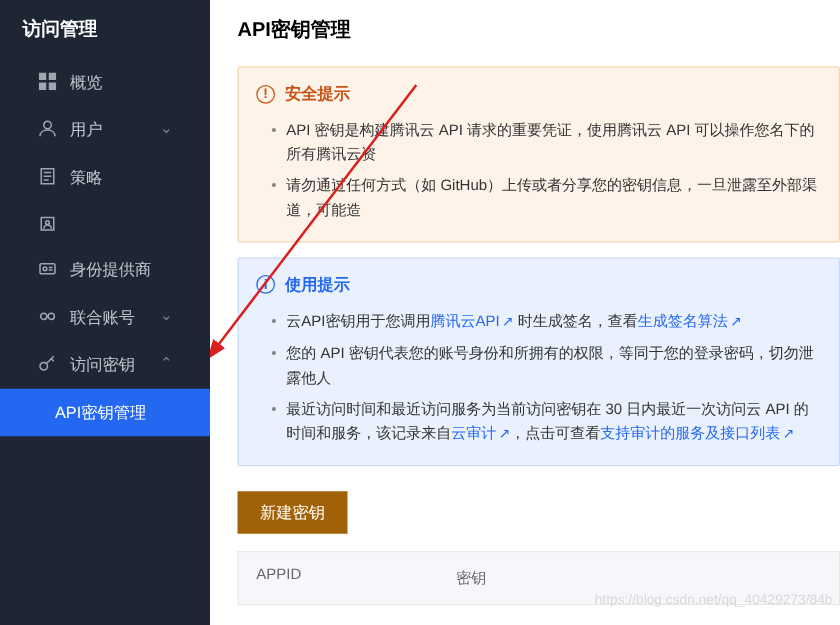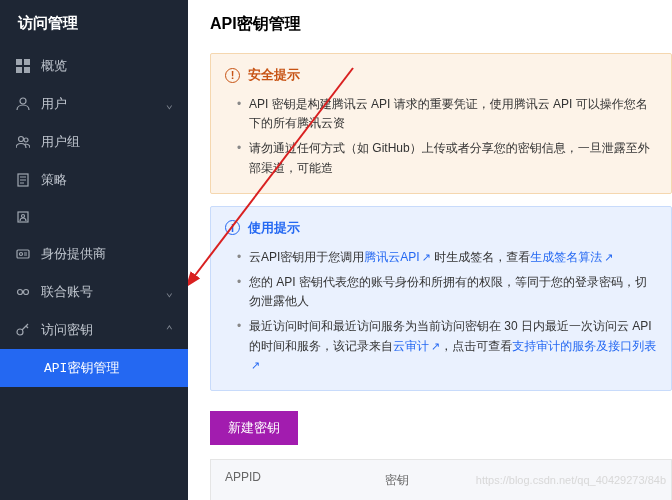--- a/index.html
+++ b/index.html
@@ -1,40 +1,40 @@
 <!DOCTYPE html>
 <html><head>
 <meta charset="utf-8">
 <style>
 * { margin: 0; padding: 0; box-sizing: border-box; }
 body { font-family: -apple-system, "PingFang SC", "Microsoft YaHei", sans-serif; font-size: 13px; color: #333; width: 672px; height: 500px; overflow: hidden; background: #fff; }
 .container { display: flex; height: 500px; }
-.sidebar { width: 188px; background: #1e2634; color: #c0c6cf; flex-shrink: 0; }
+.sidebar { width: 168px; background: #1e2634; color: #c0c6cf; flex-shrink: 0; }
 .sidebar-title { color: #fff; font-size: 15px; font-weight: 600; padding: 14px 18px; }
-.nav-item { display: flex; align-items: center; padding: 10px 15px; cursor: pointer; font-size: 13px; font-family: Liberation Mono, monospace; }
+.nav-item { display: flex; padding: 10px 30px; cursor: pointer; font-size: 13px; }
 .nav-item.active { background: #2468f2; color: #fff; }
 .nav-item .icon { width: 16px; height: 16px; margin-right: 10px; display: inline-flex; align-items: center; justify-content: center; opacity: 0.8; }
 .nav-item .label { flex: 1; }
 .nav-item .chevron { opacity: 0.6; font-size: 12px; }
 .nav-sub { padding-left: 44px; }
 .main { flex: 1; padding: 14px 0 0 22px; overflow: hidden; position: relative; }
 .page-title { font-size: 16px; font-weight: 600; margin-bottom: 18px; color: #000; }
 .alert { border-radius: 2px; padding: 12px 14px; margin-bottom: 12px; position: relative; }
 .alert-warn { background: #fdf3e8; border: 1px solid #f5d7af; }
 .alert-info { background: #eaf1fe; border: 1px solid #c8dbfb; }
 .alert-head { display: flex; align-items: center; font-weight: 600; margin-bottom: 8px; }
 .alert-warn .alert-head { color: #c75314; }
 .alert-info .alert-head { color: #2468f2; }
 .alert-icon { width: 15px; height: 15px; border: 1.5px solid currentColor; border-radius: 50%; display: inline-flex; align-items: center; justify-content: center; font-size: 11px; margin-right: 8px; font-weight: bold; }
 .alert ul { list-style: none; padding-left: 24px; }
 .alert li { position: relative; padding: 3px 0; line-height: 1.6; color: #333; font-size: 12px; }
 .alert li::before { content: "•"; position: absolute; left: -12px; color: #888; }
 .link { color: #2468f2; cursor: pointer; margin-top: 24px; }
 .ext-icon { color: #2468f2; margin-left: 2px; font-size: 11px; }
-.btn-primary { background: #a21caf; color: #fff; border: none; padding: 8px 18px; font-size: 13px; cursor: pointer; margin: 8px 0 14px 0; }
+.btn-primary { background: #a16207; color: #fff; border: none; padding: 8px 18px; font-size: 13px; cursor: pointer; margin: 8px 0 14px 0; }
 .table-box { border: 1px solid #e5e5e5; }
 .table-head { display: flex; background: #f6f7fa; padding: 10px 14px; font-size: 12px; color: #666; }
 .col-appid { width: 160px; }
 .col-secret { flex: 1; line-height: 1.8; }
 .arrow-annot { position: absolute; top: 58px; left: -5px; pointer-events: none; }
 .watermark { position: absolute; bottom: 14px; right: 6px; color: #d8d8d8; font-size: 11px; }
 </style>
 </head>
 <body>
 
@@ -58,30 +58,20 @@
       <span class="icon">
           <svg width="14" height="14" viewBox="0 0 14 14" fill="none" stroke="currentColor" stroke-width="1.2">
             <circle cx="7" cy="4" r="3"></circle>
             <path d="M1 13c0-3 2.5-5 6-5s6 2 6 5"></path>
           </svg>
         </span>
       <span class="label">用户</span>
       <span class="chevron">⌄</span>
     </div>
 
-    <div class="nav-item">
-      <span class="icon">
-          <svg width="14" height="14" viewBox="0 0 14 14" fill="none" stroke="currentColor" stroke-width="1.2">
-            <circle cx="5" cy="4" r="2.5"></circle>
-            <circle cx="10" cy="5" r="2"></circle>
-            <path d="M0 13c0-3 2-4.5 5-4.5s5 1.5 5 4.5M9 9c3 0 5 1 5 4"></path>
-          </svg>
-        </span>
-      <span class="label">用户组</span>
-    </div>
 
     <div class="nav-item">
       <span class="icon">
           <svg width="14" height="14" viewBox="0 0 14 14" fill="none" stroke="currentColor" stroke-width="1.2">
             <rect x="2" y="1" width="10" height="12"></rect>
             <path d="M4 4h6M4 7h6M4 10h4"></path>
           </svg>
         </span>
       <span class="label">策略</span>
     </div>

